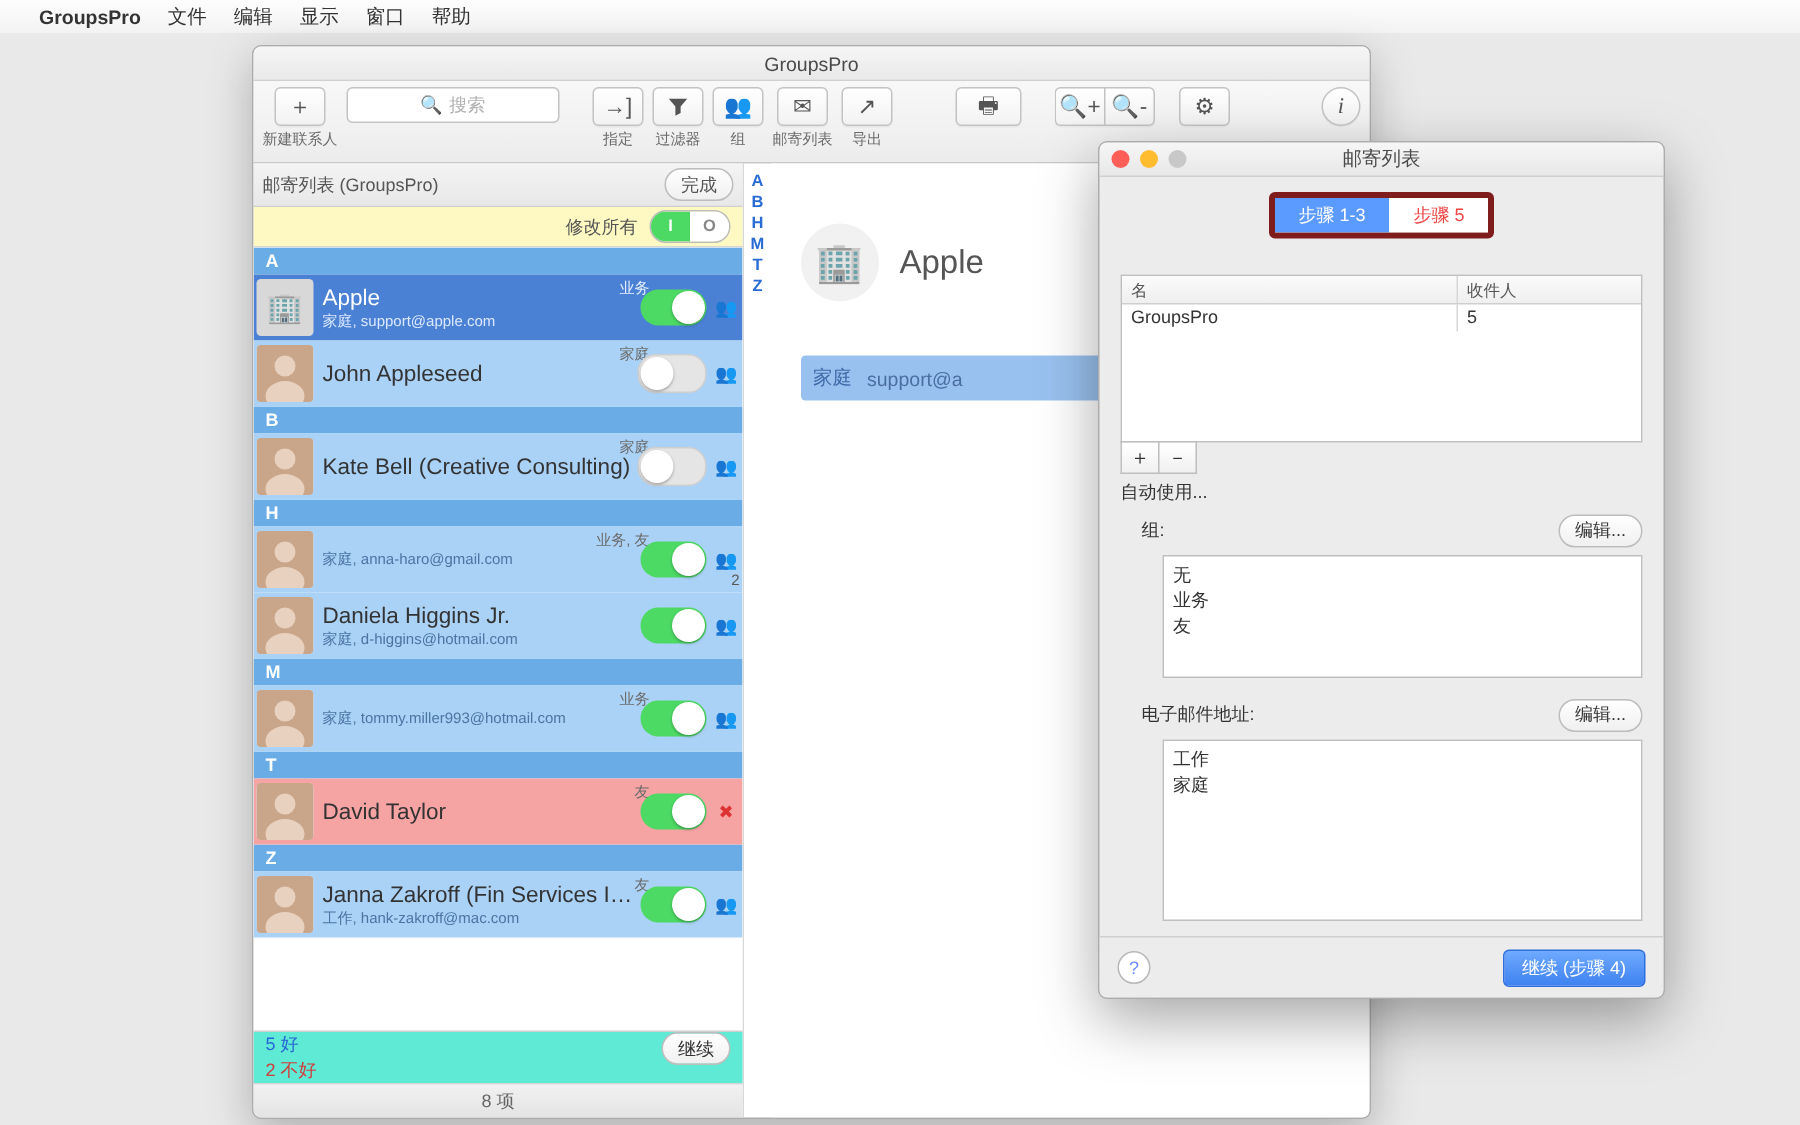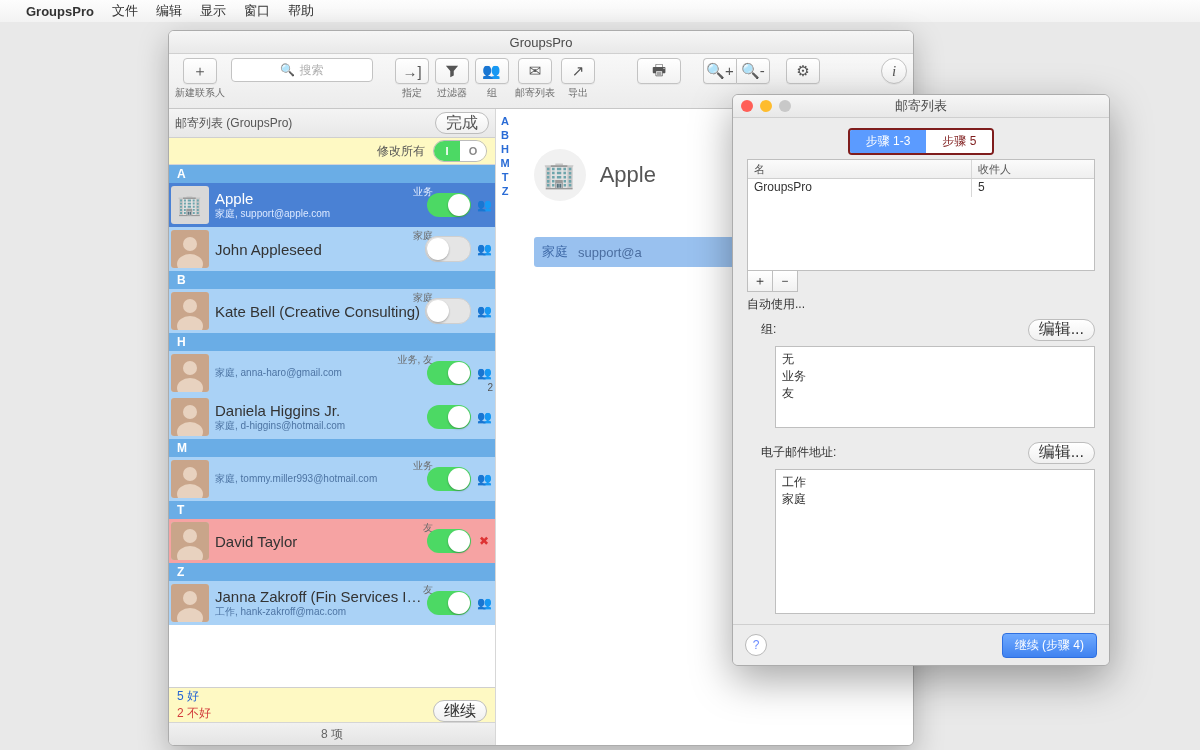--- a/index.html
+++ b/index.html
@@ -20,21 +20,21 @@
   .tseg{display:flex}
   .tseg .tbtn{border-radius:0;border-right-width:0}
   .tseg .tbtn:first-child{border-top-left-radius:4px;border-bottom-left-radius:4px}
   .tseg .tbtn:last-child{border-top-right-radius:4px;border-bottom-right-radius:4px;border-right-width:1px}
   .search{height:22px;border:1px solid #c3c3c3;border-radius:4px;background:#fff;display:flex;align-items:center;justify-content:center;color:#b0b0b0;font-size:12px;width:140px}
   .spacer{flex:1}
   .body{flex:1;display:flex;min-height:0}
   
   .left{width:326px;border-right:1px solid #d7d7d7;display:flex;flex-direction:column;min-height:0}
   .left-head{height:28px;background:linear-gradient(#f4f4f4,#e8e8e8);border-bottom:1px solid #cfcfcf;display:flex;align-items:center;padding:0 6px;font-size:12px;color:#555}
-  .btn-sm{height:20px;border:1px solid #bdbdbd;border-radius:11px;background:linear-gradient(#fff,#f0f0f0);padding:0 10px;font-size:16px;display:flex;align-items:center}
+  .btn-sm{height:20px;border:1px solid #bdbdbd;border-radius:11px;background:linear-gradient(#fff,#f0f0f0);padding:0 10px;font-size:12px;display:flex;align-items:center}
   .modrow{height:26px;background:#fef9c3;border-bottom:1px solid #d5d5d5;display:flex;align-items:center;justify-content:flex-end;padding:0 8px;gap:8px;font-size:12px;color:#555}
   .mini-seg{display:flex;border:1px solid #bcbcbc;border-radius:11px;overflow:hidden;height:20px}
   .mini-seg div{width:26px;display:flex;align-items:center;justify-content:center;font-size:11px;font-weight:600}
   .mini-on{background:#4cd964;color:#fff}
   .mini-off{background:#fff;color:#888}
   .list{flex:1;overflow:hidden;background:#fff}
   .section{height:18px;background:#6aade6;color:#fff;font-weight:600;font-size:12px;display:flex;align-items:center;padding:0 8px}
   .row{height:44px;display:flex;align-items:center;padding:0 4px 0 0;position:relative}
   .row.blue{background:#aad2f6}
   .row.sel{background:#4a81d4;color:#fff}
@@ -49,21 +49,21 @@
   .toggle{width:44px;height:24px;border-radius:12px;position:relative;margin-right:4px}
   .toggle.on{background:#4cd964}
   .toggle.off{background:#e5e5e5;border:1px solid #cfcfcf}
   .knob{position:absolute;top:1px;width:22px;height:22px;border-radius:50%;background:#fff;box-shadow:0 1px 2px rgba(0,0,0,.3)}
   .toggle.on .knob{right:1px}
   .toggle.off .knob{left:1px}
   .rowico{width:14px;font-size:12px;color:#333;margin-left:2px;text-align:center}
   .row.sel .rowico{color:#fff}
   .row .badge{position:absolute;right:2px;bottom:2px;font-size:10px;color:#555}
   .left-foot{border-top:1px solid #cfcfcf}
-  .lf1{height:34px;display:flex;align-items:flex-end;padding:0 8px;background:#fef9c3}
+  .lf1{height:34px;display:flex;align-items:flex-start;padding:0 8px;background:#5eead4}
   .good{color:#2766d4;font-size:12px}
   .bad{color:#d23b3b;font-size:12px}
   .lf2{height:22px;background:linear-gradient(#f1f1f1,#e4e4e4);display:flex;align-items:center;justify-content:center;font-size:12px;color:#666;border-top:1px solid #d5d5d5}
   
   .idx{width:18px;padding-top:6px;display:flex;flex-direction:column;align-items:center;gap:2px;font-size:11px;color:#2a6cd6;font-weight:600}
   
   .detail{flex:1;background:#fff;padding:40px 20px 0 20px}
   .company-ico{width:52px;height:52px;border-radius:26px;background:#f1f1f1;display:inline-flex;align-items:center;justify-content:center;color:#cfcfcf;font-size:26px;margin-right:10px;vertical-align:middle}
   .company-name{font-size:22px;color:#555;vertical-align:middle}
   .detail-row{margin-top:36px;height:30px;background:#99c1ef;border-radius:3px;display:flex;align-items:center;padding:0 8px;color:#4b6ea0;font-size:13px}
@@ -71,24 +71,24 @@
   
   .win-fl{position:absolute;left:732px;top:72px;width:376px;height:570px;background:#ececec;border:1px solid #acacac;border-radius:6px;box-shadow:0 14px 40px rgba(0,0,0,.35);display:flex;flex-direction:column;overflow:hidden}
   .fl-title{height:22px;background:linear-gradient(#f6f6f6,#e8e8e8);border-bottom:1px solid #cfcfcf;display:flex;align-items:center;position:relative}
   .traffic{position:absolute;left:8px;top:5px;display:flex;gap:7px}
   .tdot{width:12px;height:12px;border-radius:50%}
   .tclose{background:#ff5f57}
   .tmin{background:#febc2e}
   .tmax{background:#c8c8c8}
   .fl-title .ttl{margin:0 auto;font-size:13px;color:#4a4a4a}
   .fl-body{flex:1;padding:10px 14px 10px;overflow:hidden;display:flex;flex-direction:column}
-  .seg2{align-self:center;display:flex;border:2px solid #7f1d1d;border-radius:4px;overflow:hidden;font-size:12px;margin-bottom:4px}
+  .seg2{align-self:center;display:flex;border:4px solid #7f1d1d;border-radius:4px;overflow:hidden;font-size:12px;margin-bottom:24px}
   .seg2 div{padding:3px 16px}
   .seg-on{background:#5b9bff;color:#fff}
-  .seg-off{background:#fff;color:#7f1d1d}
+  .seg-off{background:#fff;color:#ef4444}
   .lbl{font-size:12px;color:#333;margin:4px 0}
   .tbl{border:1px solid #bfbfbf;background:#fff;height:110px}
   .tbl-h{display:flex;background:linear-gradient(#fbfbfb,#efefef);border-bottom:1px solid #cfcfcf;height:18px;font-size:11px;color:#555}
   .tbl-h div{padding:2px 6px}
   .c1{flex:1;border-right:1px solid #d7d7d7}
   .c2{width:110px}
   .tbl-r{display:flex;height:18px;font-size:12px}
   .tbl-r div{padding:1px 6px}
   .pm{display:flex;margin-top:-1px}
   .pm div{width:24px;height:20px;border:1px solid #bfbfbf;background:linear-gradient(#fff,#f1f1f1);display:flex;align-items:center;justify-content:center;font-size:13px;border-right:none}

